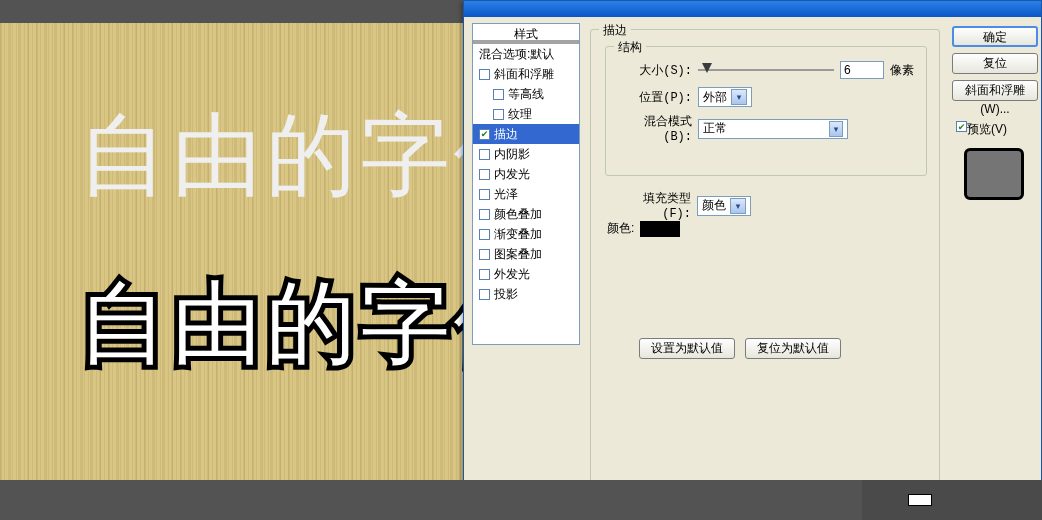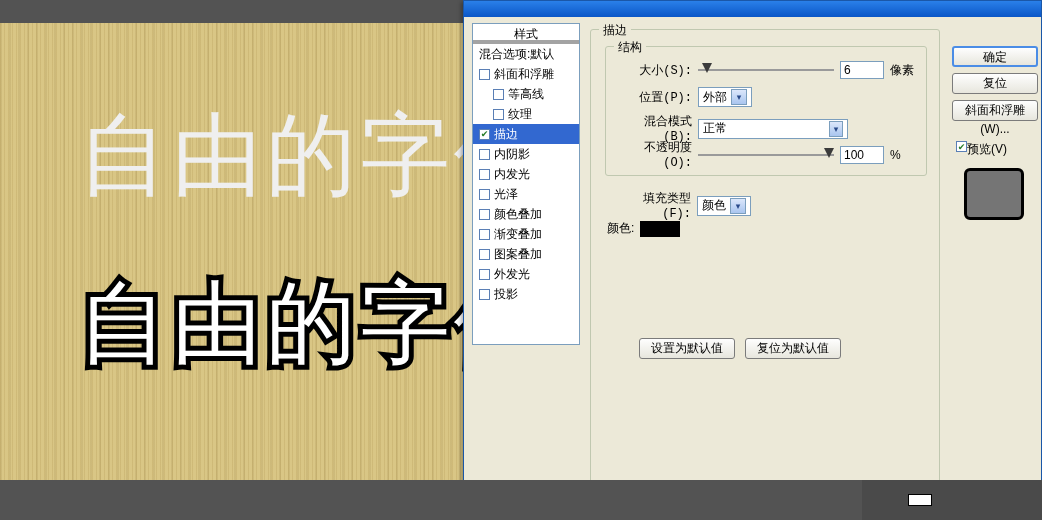--- a/index.html
+++ b/index.html
@@ -93,21 +93,21 @@
     border-radius: 3px;
   }
   .grp > .legend {
     position: absolute; top:-8px; left:8px;
     background:#ece9d8; padding:0 4px;
     font-size:12px;
   }
   .main-grp { left:126px; top:12px; width:350px; height:466px; }
   .sub-grp  { left:14px; top:16px; width:322px; height:130px; }
   
-  .right-col { position:absolute; left:488px; top:29px; width:88px; }
+  .right-col { position:absolute; left:488px; top:9px; width:88px; }
   .btn {
     display:block; width:86px; height:21px; line-height:19px;
     background:linear-gradient(#fefefe,#e7e6dd);
     border:1px solid #7b7b7b; border-radius:3px;
     text-align:center; margin-bottom:6px; cursor:pointer;
     font-size:12px;
   }
   .btn.default { border:2px solid #4b8de6; }
   .prev-chk { display:flex; align-items:flex-start; margin:20px 0 10px 4px; }
   .preview-swatch {
@@ -230,29 +230,20 @@
         </div>
 
         <div class="frow" style="left:10px; top:66px;">
           <span class="lbl">混合模式(B):</span>
           <span class="select" style="width:150px;">
             <span class="val" style="min-width:122px;">正常</span>
             <span class="caret">▾</span>
           </span>
         </div>
 
-        <div class="frow" style="left:10px; top:92px;">
-          <span class="lbl">不透明度(O):</span>
-          <div class="slider">
-            <div class="track"></div>
-            <div class="thumb" style="left:126px;"></div>
-          </div>
-          <span class="numbox">100</span>
-          <span class="unit">%</span>
-        </div>
       </div>
 
       <div class="frow" style="left:24px; top:160px;">
         <span class="lbl">填充类型(F):</span>
         <span class="select">
           <span class="val">颜色</span>
           <span class="caret">▾</span>
         </span>
       </div>
 

